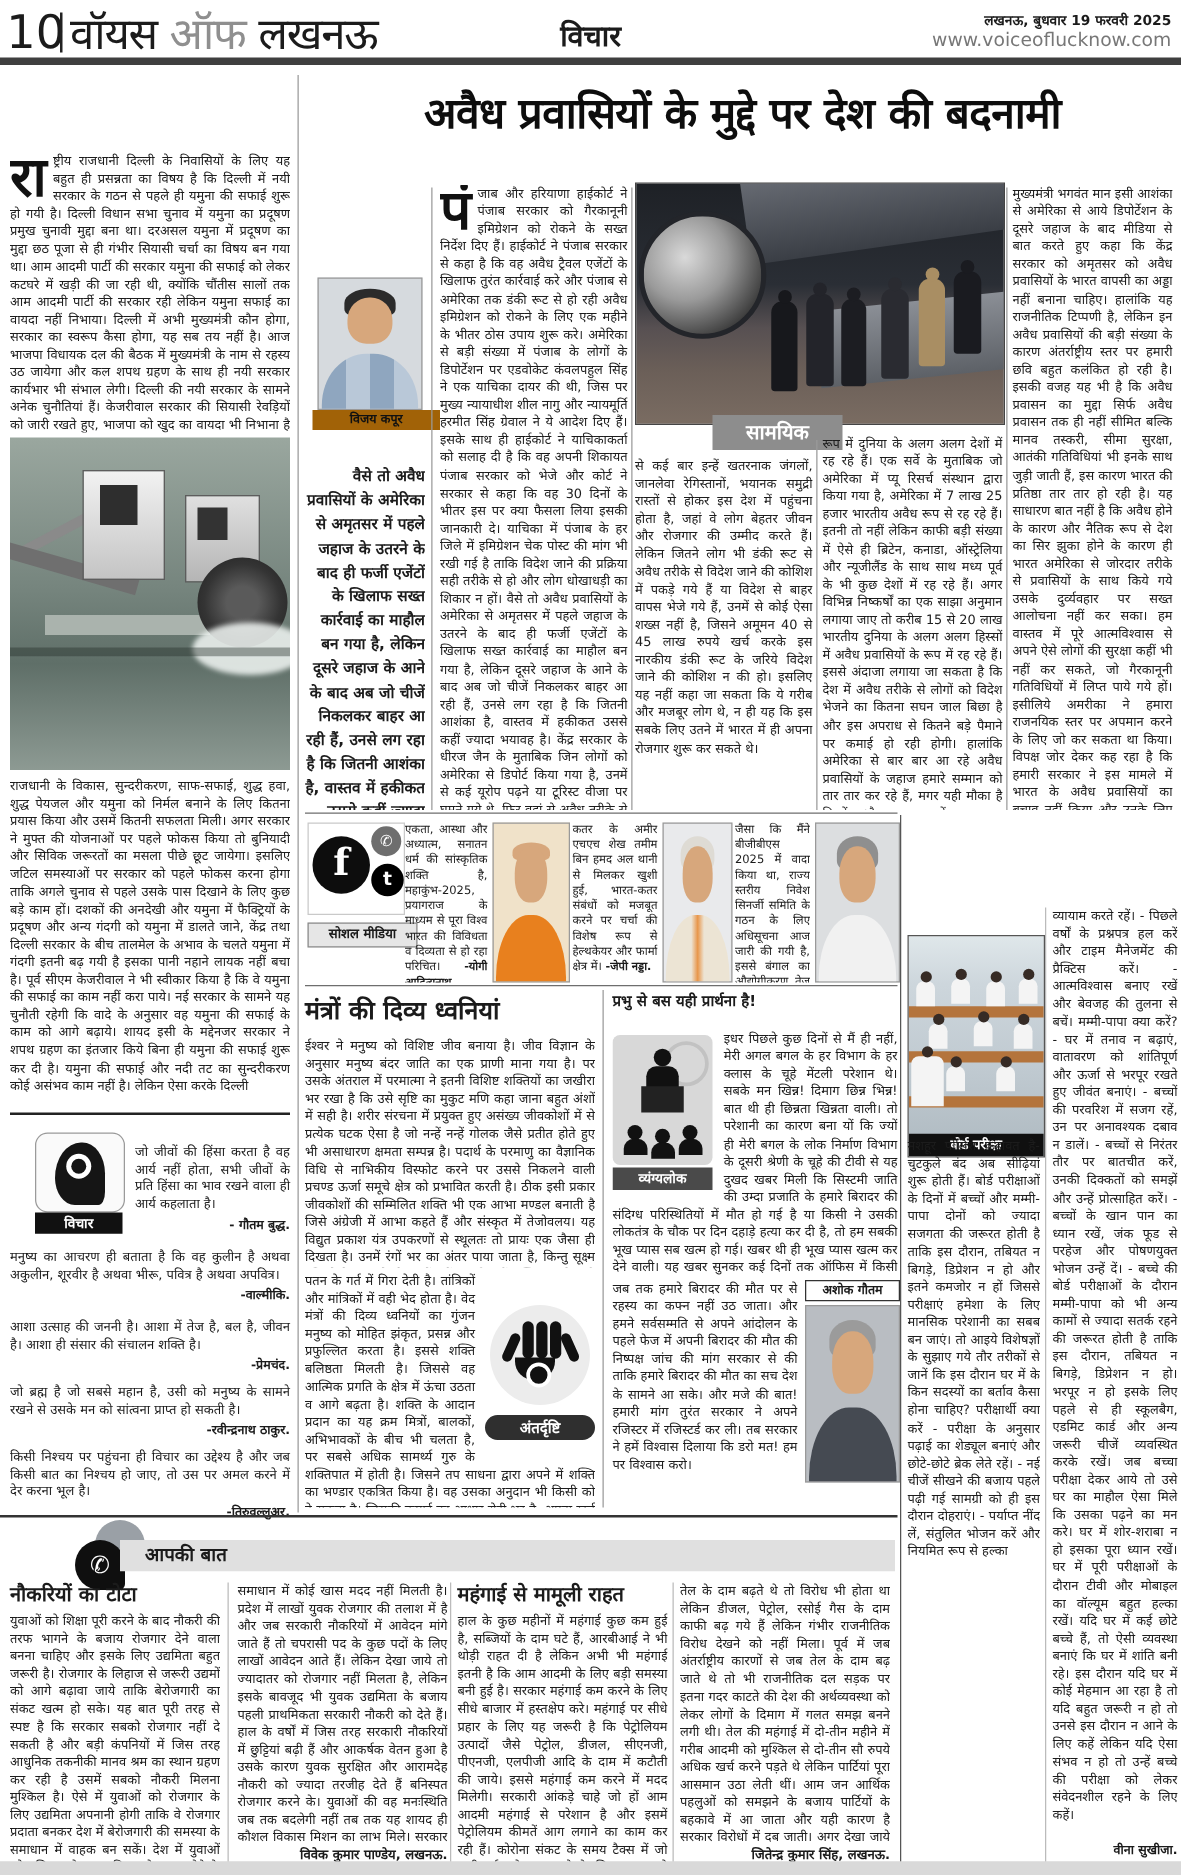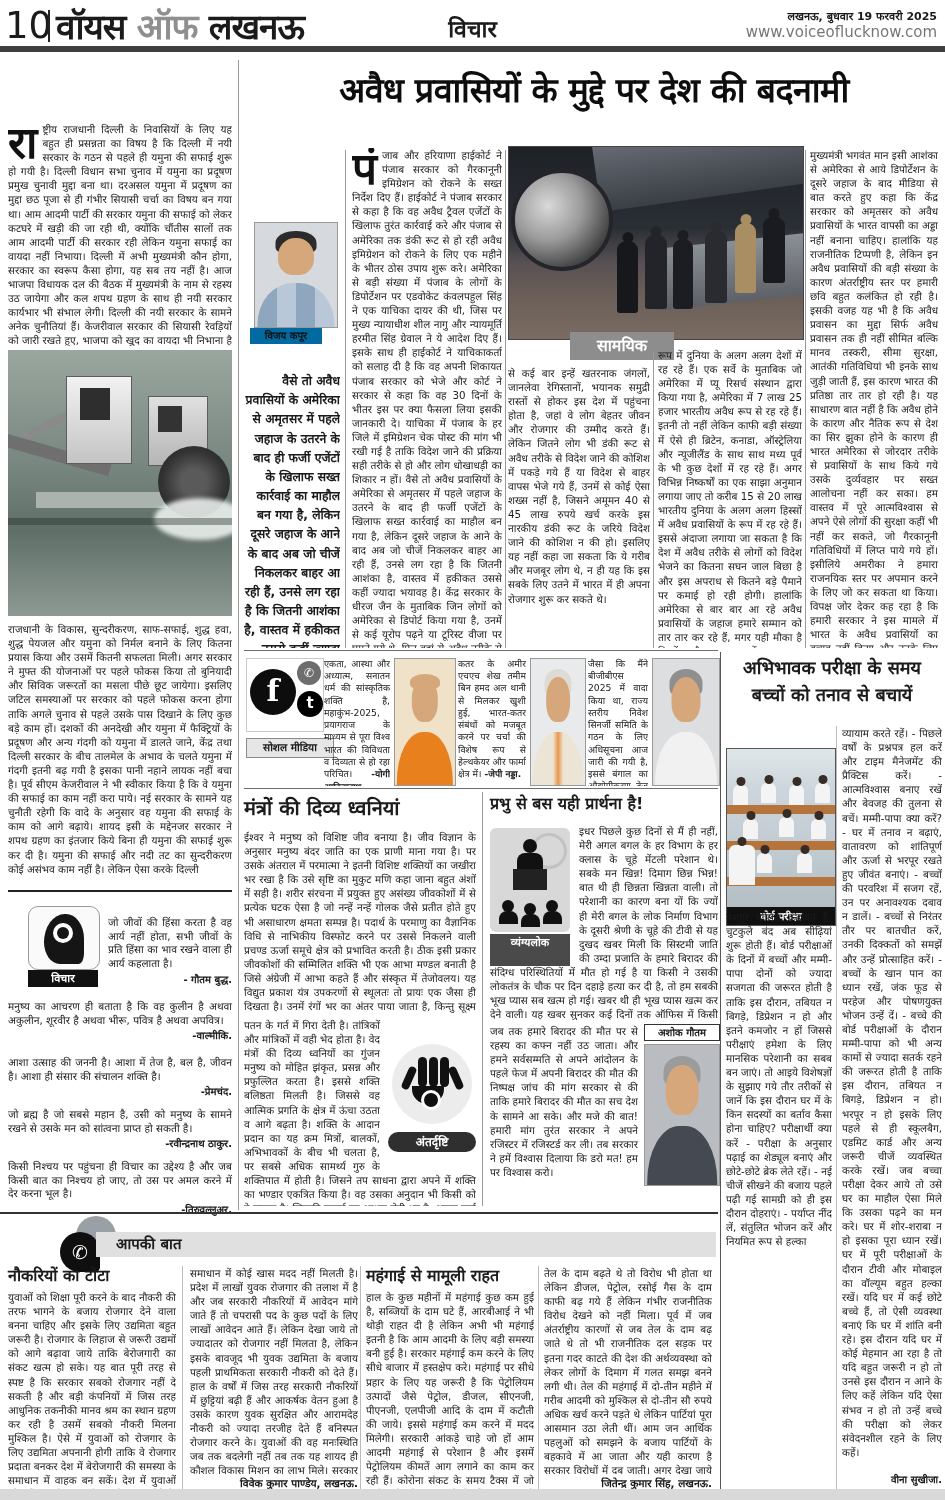--- a/index.html
+++ b/index.html
@@ -7,33 +7,33 @@
         font-family:"DejaVu Sans",sans-serif;color:#1b1b1b;overflow:hidden}
   .abs{position:absolute}
   .bt{position:absolute;font-size:10.3px;line-height:1.37;text-align:justify;overflow:hidden;color:#1c1c1c}
   .vline{position:absolute;width:1px;background:#9a9a9a}
   .hline{position:absolute;height:1px;background:#6e6e6e}
   .dc{float:left;font-size:44px;line-height:.82;font-weight:bold;margin:3px 5px 0 0;color:#111}
   .bar{position:absolute;text-align:center;font-weight:bold;color:#fff;background:#4c4c4c;overflow:hidden}
   .byline{position:absolute;font-size:10.5px;font-weight:bold;text-align:right;background:#fff}
   
   .pgnum{position:absolute;left:5px;top:4px;font-size:37px;font-weight:normal}
-  .mast{position:absolute;left:56px;top:2px;font-size:35px;font-weight:bold;letter-spacing:-1px;white-space:nowrap}
+  .mast{position:absolute;left:56px;top:2px;font-size:35px;font-weight:normal;letter-spacing:-1px;white-space:nowrap}
   .mast .gr{color:#8f8f8f}
   .secttl{position:absolute;left:50%;top:12px;transform:translateX(-50%);font-size:23px;font-weight:bold}
   .hr-right{position:absolute;right:8px;top:8px;text-align:right}
   .hr-right .d1{font-size:11px;font-weight:bold}
   .hr-right .d2{font-size:15px;color:#777}
   
   .mainhead{position:absolute;left:244px;top:66px;width:700px;text-align:center;
             font-size:34px;font-weight:bold;letter-spacing:-.5px;color:#0d0d0d}
   .h-yam{position:absolute;left:8px;top:72px;font-size:30px;font-weight:bold}
   .h-exam{position:absolute;left:724px;top:654px;width:216px;text-align:center;font-size:18px;line-height:1.5;font-weight:bold}
   .h-mantra{position:absolute;left:244px;top:794px;font-size:20px;font-weight:bold}
-  .h-satire{position:absolute;left:490px;top:792px;font-size:16px;font-weight:bold}
+  .h-satire{position:absolute;left:490px;top:792px;font-size:12px;font-weight:bold}
   .h-letter{position:absolute;font-size:16px;font-weight:bold}
   
   .pq{position:absolute;left:244px;top:372px;width:96px;height:276px;font-size:12.3px;
       font-weight:bold;line-height:1.56;text-align:right;overflow:hidden}
   
   .pt{position:absolute;overflow:hidden;background:#cfd3d8;border:1px solid #999}
   .pt .hr2{position:absolute;left:50%;top:8%;width:50%;height:22%;transform:translateX(-50%);
            background:#2b2b2b;border-radius:50% 50% 30% 30%}
   .pt .hd{position:absolute;left:50%;top:14%;width:44%;height:36%;transform:translateX(-50%);
           background:#d7a77c;border-radius:48% 48% 42% 42%}
@@ -111,21 +111,21 @@
              color:#fff;font-size:12px;font-weight:bold;text-align:center;line-height:20px}
   
   .vy-wrap{float:left;width:80px;height:128px;margin:4px 9px 2px 0;position:relative}
   .vy-box{position:absolute;left:0;top:0;width:80px;height:104px;background:#d8d8d8;border-radius:6px;overflow:hidden}
   .vy-box .dm{position:absolute;right:3px;top:5px;width:30px;height:30px;border:3px solid #c2c2c2;border-radius:50%}
   .vy-box .sph{position:absolute;left:33px;top:11px;width:14px;height:14px;border-radius:50%;background:#111}
   .vy-box .spb{position:absolute;left:27px;top:25px;width:26px;height:17px;background:#111;border-radius:8px 8px 0 0}
   .vy-box .spp{position:absolute;left:23px;top:41px;width:34px;height:21px;background:#222}
   .vy-box .au{position:absolute;width:12px;height:12px;border-radius:50%;background:#111}
   .vy-box .aub{position:absolute;width:19px;height:13px;background:#111;border-radius:8px 8px 0 0}
-  .vy-label{position:absolute;left:0;top:106px;width:80px;height:32px;background:#4a4a4a;color:#fff;
+  .vy-label{position:absolute;left:0;top:106px;width:80px;height:18px;background:#4a4a4a;color:#fff;
             font-size:11px;font-weight:bold;text-align:center;line-height:18px}
   
   .ic-aapki{position:absolute;left:60px;top:1216px;width:56px;height:58px}
   .ic-aapki .ab{position:absolute;left:16px;top:0;width:40px;height:40px;background:#9aa0a6;border-radius:50% 50% 50% 12%}
   .ic-aapki .af{position:absolute;left:0;top:16px;width:40px;height:40px;background:#0f0f0f;color:#fff;
                 border-radius:50% 50% 12% 50%;font-size:19px;text-align:center;line-height:40px}
   
   .soc-card{position:absolute;left:246px;top:658px;width:76px;height:72px;background:#fff;border:1px solid #c9c9c9}
   .fb{position:absolute;left:3px;top:10px;width:46px;height:46px;border-radius:50%;background:#0d0d0d;color:#fff;
       font-size:30px;font-weight:bold;text-align:center;line-height:44px;font-family:"DejaVu Serif",serif}
@@ -198,21 +198,21 @@
     <div class="q-auth">-तिरुवल्लुअर.</div>
   </div>
   <div class="vline" style="left:238px;top:60px;height:1150px"></div>
 
   <div class="mainhead">अवैध प्रवासियों के मुद्दे पर देश की बदनामी</div>
   <div class="pt vijay" style="left:254px;top:222px;width:82px;height:104px">
     <div class="hr2"></div>
       <div class="hd"></div>
       <div class="bd"></div>
   </div>
-  <div class="bar" style="left:250px;top:328px;width:72px;height:16px;background:#0369a1;color:#111;font-size:10px;line-height:16px">विजय कपूर</div>
+  <div class="bar" style="left:250px;top:328px;width:102px;height:16px;background:#a16207;color:#111;font-size:10px;line-height:16px">विजय कपूर</div>
   <div class="pq">वैसे तो अवैध प्रवासियों के अमेरिका से अमृतसर में पहले जहाज के उतरने के बाद ही फर्जी एजेंटों के खिलाफ सख्त कार्रवाई का माहौल बन गया है, लेकिन दूसरे जहाज के आने के बाद अब जो चीजें निकलकर बाहर आ रही हैं, उनसे लग रहा है कि जितनी आशंका है, वास्तव में हकीकत उससे कहीं ज्यादा भयावह है।</div>
   <div class="vline" style="left:345px;top:150px;height:498px"></div>
   <div class="bt" style="left:352px;top:148px;width:150px;height:500px">
     <span class="dc">पं</span><span>जाब और हरियाणा हाईकोर्ट ने पंजाब सरकार को गैरकानूनी इमिग्रेशन को रोकने के सख्त निर्देश दिए हैं। हाईकोर्ट ने पंजाब सरकार से कहा है कि वह अवैध ट्रैवल एजेंटों के खिलाफ तुरंत कार्रवाई करे और पंजाब से अमेरिका तक डंकी रूट से हो रही अवैध इमिग्रेशन को रोकने के लिए एक महीने के भीतर ठोस उपाय शुरू करे। अमेरिका से बड़ी संख्या में पंजाब के लोगों के डिपोर्टेशन पर एडवोकेट कंवलपहुल सिंह ने एक याचिका दायर की थी, जिस पर मुख्य न्यायाधीश शील नागु और न्यायमूर्ति हरमीत सिंह ग्रेवाल ने ये आदेश दिए हैं। इसके साथ ही हाईकोर्ट ने याचिकाकर्ता को सलाह दी है कि वह अपनी शिकायत पंजाब सरकार को भेजे और कोर्ट ने सरकार से कहा कि वह 30 दिनों के भीतर इस पर क्या फैसला लिया इसकी जानकारी दे। याचिका में पंजाब के हर जिले में इमिग्रेशन चेक पोस्ट की मांग भी रखी गई है ताकि विदेश जाने की प्रक्रिया सही तरीके से हो और लोग धोखाधड़ी का शिकार न हों। वैसे तो अवैध प्रवासियों के अमेरिका से अमृतसर में पहले जहाज के उतरने के बाद ही फर्जी एजेंटों के खिलाफ सख्त कार्रवाई का माहौल बन गया है, लेकिन दूसरे जहाज के आने के बाद अब जो चीजें निकलकर बाहर आ रही हैं, उनसे लग रहा है कि जितनी आशंका है, वास्तव में हकीकत उससे कहीं ज्यादा भयावह है। केंद्र सरकार के धीरज जैन के मुताबिक जिन लोगों को अमेरिका से डिपोर्ट किया गया है, उनमें से कई यूरोप पढ़ने या टूरिस्ट वीजा पर घूमने गये थे, फिर वहां से अवैध तरीके से अमेरिका पहुंचे। कहने का मतलब यह है कि अवैध प्रवासियों का चक्रव्यूह काफी जटिल है और इसकी मौजूदगी भारत में ही नहीं, दुनिया के कई कोनों में मौजूद है। वास्तव में इमिग्रेशन सिक्योरिटी सिर्फ उन लोगों पर लागू होती है, जो वर्क वीजा पर विदेश जाते हैं। जो लोग कहीं घूमने या पढ़ने के लिए जाएं और वहां से डंडी मारकर कहीं दूसरी जगह निकल जाएं या वहीं गुम हो जाएं तो एक तरह से ऐसे लोग किसी भी तरह की न केवल सुरक्षा छतरी से बाहर होते हैं बल्कि उन्हें कहीं पर भी वैध शिकायत दर्ज कराने की कानूनी हैसियत नहीं रहती।</span>
   </div>
   <div class="vline" style="left:505px;top:150px;height:498px"></div>
   <div class="ph-dep">
     <div class="streak"></div>
       <div class="engine"></div>
       <div class="ramp"></div>
@@ -322,21 +322,20 @@
   <div class="bt" style="left:190px;top:1266px;width:168px;height:208px">समाधान में कोई खास मदद नहीं मिलती है। प्रदेश में लाखों युवक रोजगार की तलाश में है और जब सरकारी नौकरियों में आवेदन मांगे जाते हैं तो चपरासी पद के कुछ पदों के लिए लाखों आवेदन आते हैं। लेकिन देखा जाये तो ज्यादातर को रोजगार नहीं मिलता है, लेकिन इसके बावजूद भी युवक उद्यमिता के बजाय पहली प्राथमिकता सरकारी नौकरी को देते हैं। हाल के वर्षों में जिस तरह सरकारी नौकरियों में छुट्टियां बढ़ी हैं और आकर्षक वेतन हुआ है उसके कारण युवक सुरक्षित और आरामदेह नौकरी को ज्यादा तरजीह देते हैं बनिस्पत रोजगार करने के। युवाओं की वह मनःस्थिति जब तक बदलेगी नहीं तब तक यह शायद ही कौशल विकास मिशन का लाभ मिले। सरकार को हर युवक को रोजगार से जोड़ने की पहल करनी चाहिए। जो सरकारी नौकरियों में चयनित हो जाते हैं उनसे यहां बेहतर काम लेना चाहिए। लेकिन सरकारी नौकरी में प्रवेश की उम्र सीमा घटानी चाहिए।</div>
   <div class="byline" style="left:190px;top:1476px;width:168px">विवेक कुमार पाण्डेय, लखनऊ.</div>
   <div class="vline" style="left:360px;top:1266px;height:226px;background:#bbb"></div>
   <div class="h-letter" style="left:366px;top:1264px">महंगाई से मामूली राहत</div>
   <div class="bt" style="left:366px;top:1290px;width:168px;height:202px">हाल के कुछ महीनों में महंगाई कुछ कम हुई है, सब्जियों के दाम घटे हैं, आरबीआई ने भी थोड़ी राहत दी है लेकिन अभी भी महंगाई इतनी है कि आम आदमी के लिए बड़ी समस्या बनी हुई है। सरकार महंगाई कम करने के लिए सीधे बाजार में हस्तक्षेप करे। महंगाई पर सीधे प्रहार के लिए यह जरूरी है कि पेट्रोलियम उत्पादों जैसे पेट्रोल, डीजल, सीएनजी, पीएनजी, एलपीजी आदि के दाम में कटौती की जाये। इससे महंगाई कम करने में मदद मिलेगी। सरकारी आंकड़े चाहे जो हों आम आदमी महंगाई से परेशान है और इसमें पेट्रोलियम कीमतें आग लगाने का काम कर रही हैं। कोरोना संकट के समय टैक्स में जो कमी हुई उसे पूरा करने के लिए सरकार ने पेट्रोलियम पर कर बहुत अधिक बढ़ा दिया जिसके कारण सस्ते तेल का लाभ भी आम जनता को नहीं मिला और अब तो कीमतें सर्वकालिक ऊंचाई पर पहुंच गयी हैं। इसलिए यह जरूरी है कि तेल के दाम में कटौती की जाये। वैसे पूर्व में जब</div>
   <div class="vline" style="left:538px;top:1266px;height:226px;background:#bbb"></div>
   <div class="bt" style="left:544px;top:1266px;width:168px;height:208px">तेल के दाम बढ़ते थे तो विरोध भी होता था लेकिन डीजल, पेट्रोल, रसोई गैस के दाम काफी बढ़ गये हैं लेकिन गंभीर राजनीतिक विरोध देखने को नहीं मिला। पूर्व में जब अंतर्राष्ट्रीय कारणों से जब तेल के दाम बढ़ जाते थे तो भी राजनीतिक दल सड़क पर इतना गदर काटते की देश की अर्थव्यवस्था को लेकर लोगों के दिमाग में गलत समझ बनने लगी थी। तेल की महंगाई में दो-तीन महीने में गरीब आदमी को मुश्किल से दो-तीन सौ रुपये अधिक खर्च करने पड़ते थे लेकिन पार्टियां पूरा आसमान उठा लेती थीं। आम जन आर्थिक पहलुओं को समझने के बजाय पार्टियों के बहकावे में आ जाता और यही कारण है सरकार विरोधों में दब जाती। अगर देखा जाये तो नरसिम्हा राव ने बहुत अच्छा काम किया लेकिन हार गये। 2004 वह दौर था जब देश की आर्थिक स्थिति ऐतिहासिक तौर पर बेहतर थी लेकिन भारत उदय के इस दौर में भाजपा का कमल डूब गया।</div>
   <div class="byline" style="left:544px;top:1476px;width:168px">जितेन्द्र कुमार सिंह, लखनऊ.</div>
 
   <div class="vline" style="left:720px;top:652px;height:846px;background:#555"></div>
-  <div class="h-exam">अभिभावक परीक्षा के समय बच्चों को तनाव से बचायें</div>
   <div class="ph-exam">
     <div class="desk" style="top:56px"></div>
       <div class="desk" style="top:92px"></div>
       <div class="desk" style="top:128px"></div>
     <div class="stu" style="left:6px;top:36px"></div>
       <div class="stu" style="left:34px;top:34px"></div>
     <div class="stu" style="left:62px;top:36px"></div>
       <div class="stu" style="left:88px;top:34px"></div>
     <div class="stu" style="left:16px;top:70px"></div>
       <div class="stu" style="left:52px;top:68px"></div>

